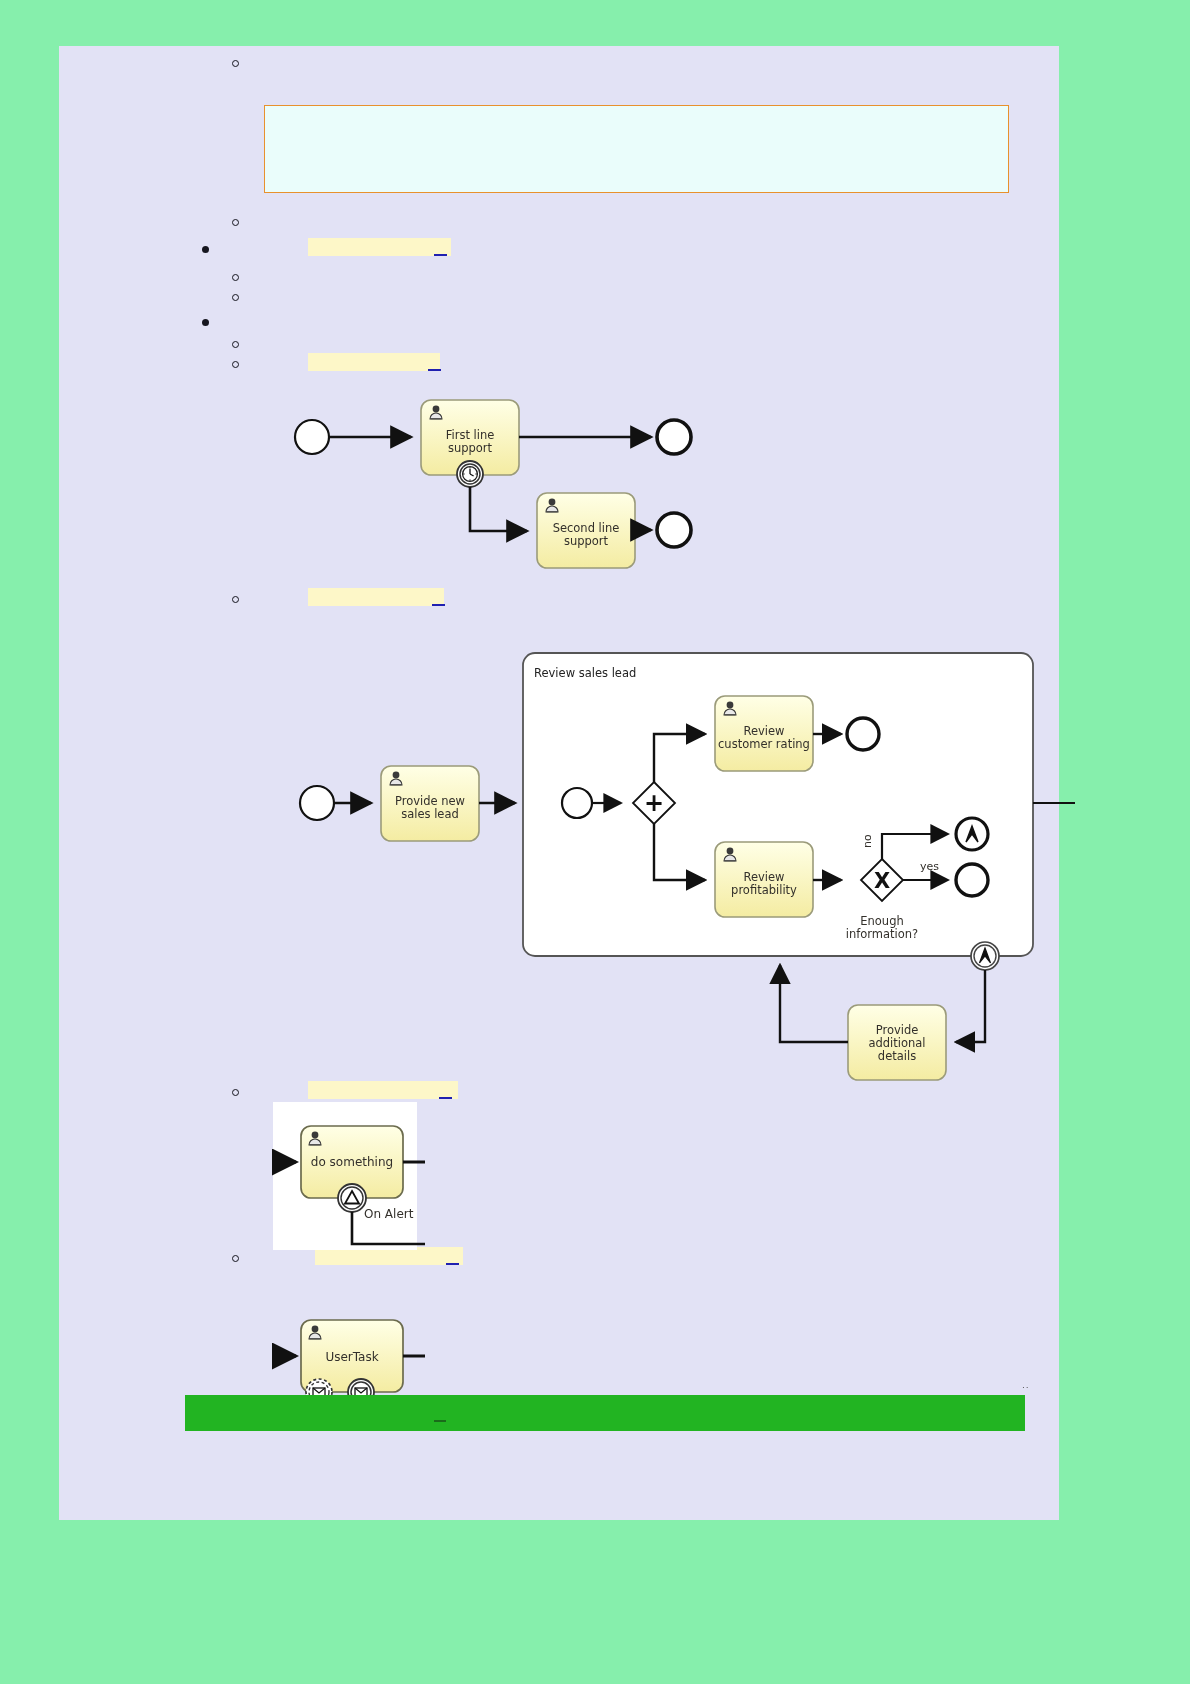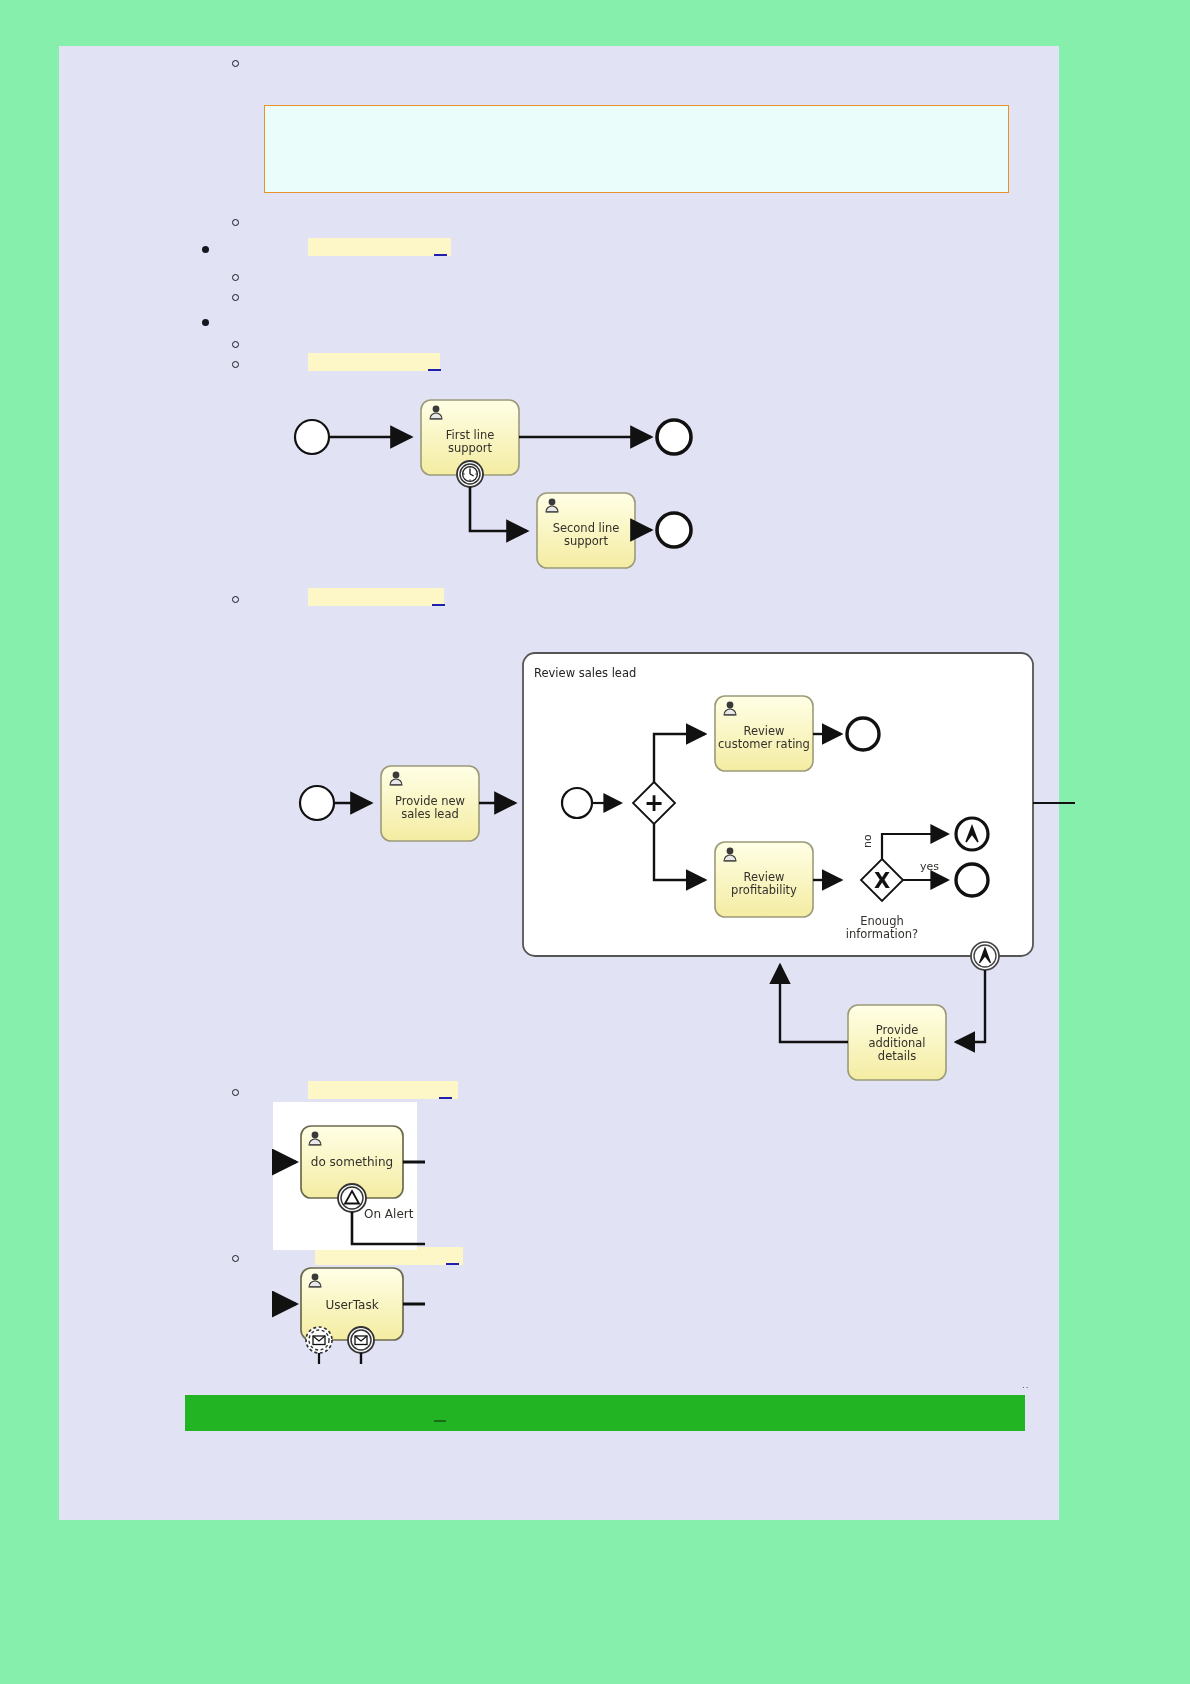--- a/index.html
+++ b/index.html
@@ -351,21 +351,21 @@
         <circle cx="79" cy="84" r="11" fill="#fff" stroke="#333" stroke-width="1.4"></circle>
         <polygon points="79,77 86,89.5 72,89.5" fill="none" stroke="#111" stroke-width="1.8"></polygon>
       </g>
 
       <text x="91" y="104" font-size="12" fill="#33302b" font-family="DejaVu Sans, sans-serif">On Alert</text>
 
       <path d="M79,98 L79,130 L152,130" fill="none" stroke="#111" stroke-width="2.6"></path>
     </svg>
   </div>
 
-  <div class="bpmn" style="left:273px;top:1260px;text-decoration:underline;">
+  <div class="bpmn" style="left:273px;top:1312px;text-decoration:underline;">
     <svg width="160" height="110" viewBox="0 0 160 110">
       <defs>
         <linearGradient id="taskgrad4" x1="0" y1="0" x2="0" y2="1">
           <stop offset="0%" stop-color="#ffffe6"></stop>
           <stop offset="100%" stop-color="#f4eca2"></stop>
         </linearGradient>
         <marker id="arr4" markerWidth="9" markerHeight="9" refX="8" refY="4.5" orient="auto">
           <path d="M0,0 L9,4.5 L0,9 z" fill="#111"></path>
         </marker>
       </defs>

